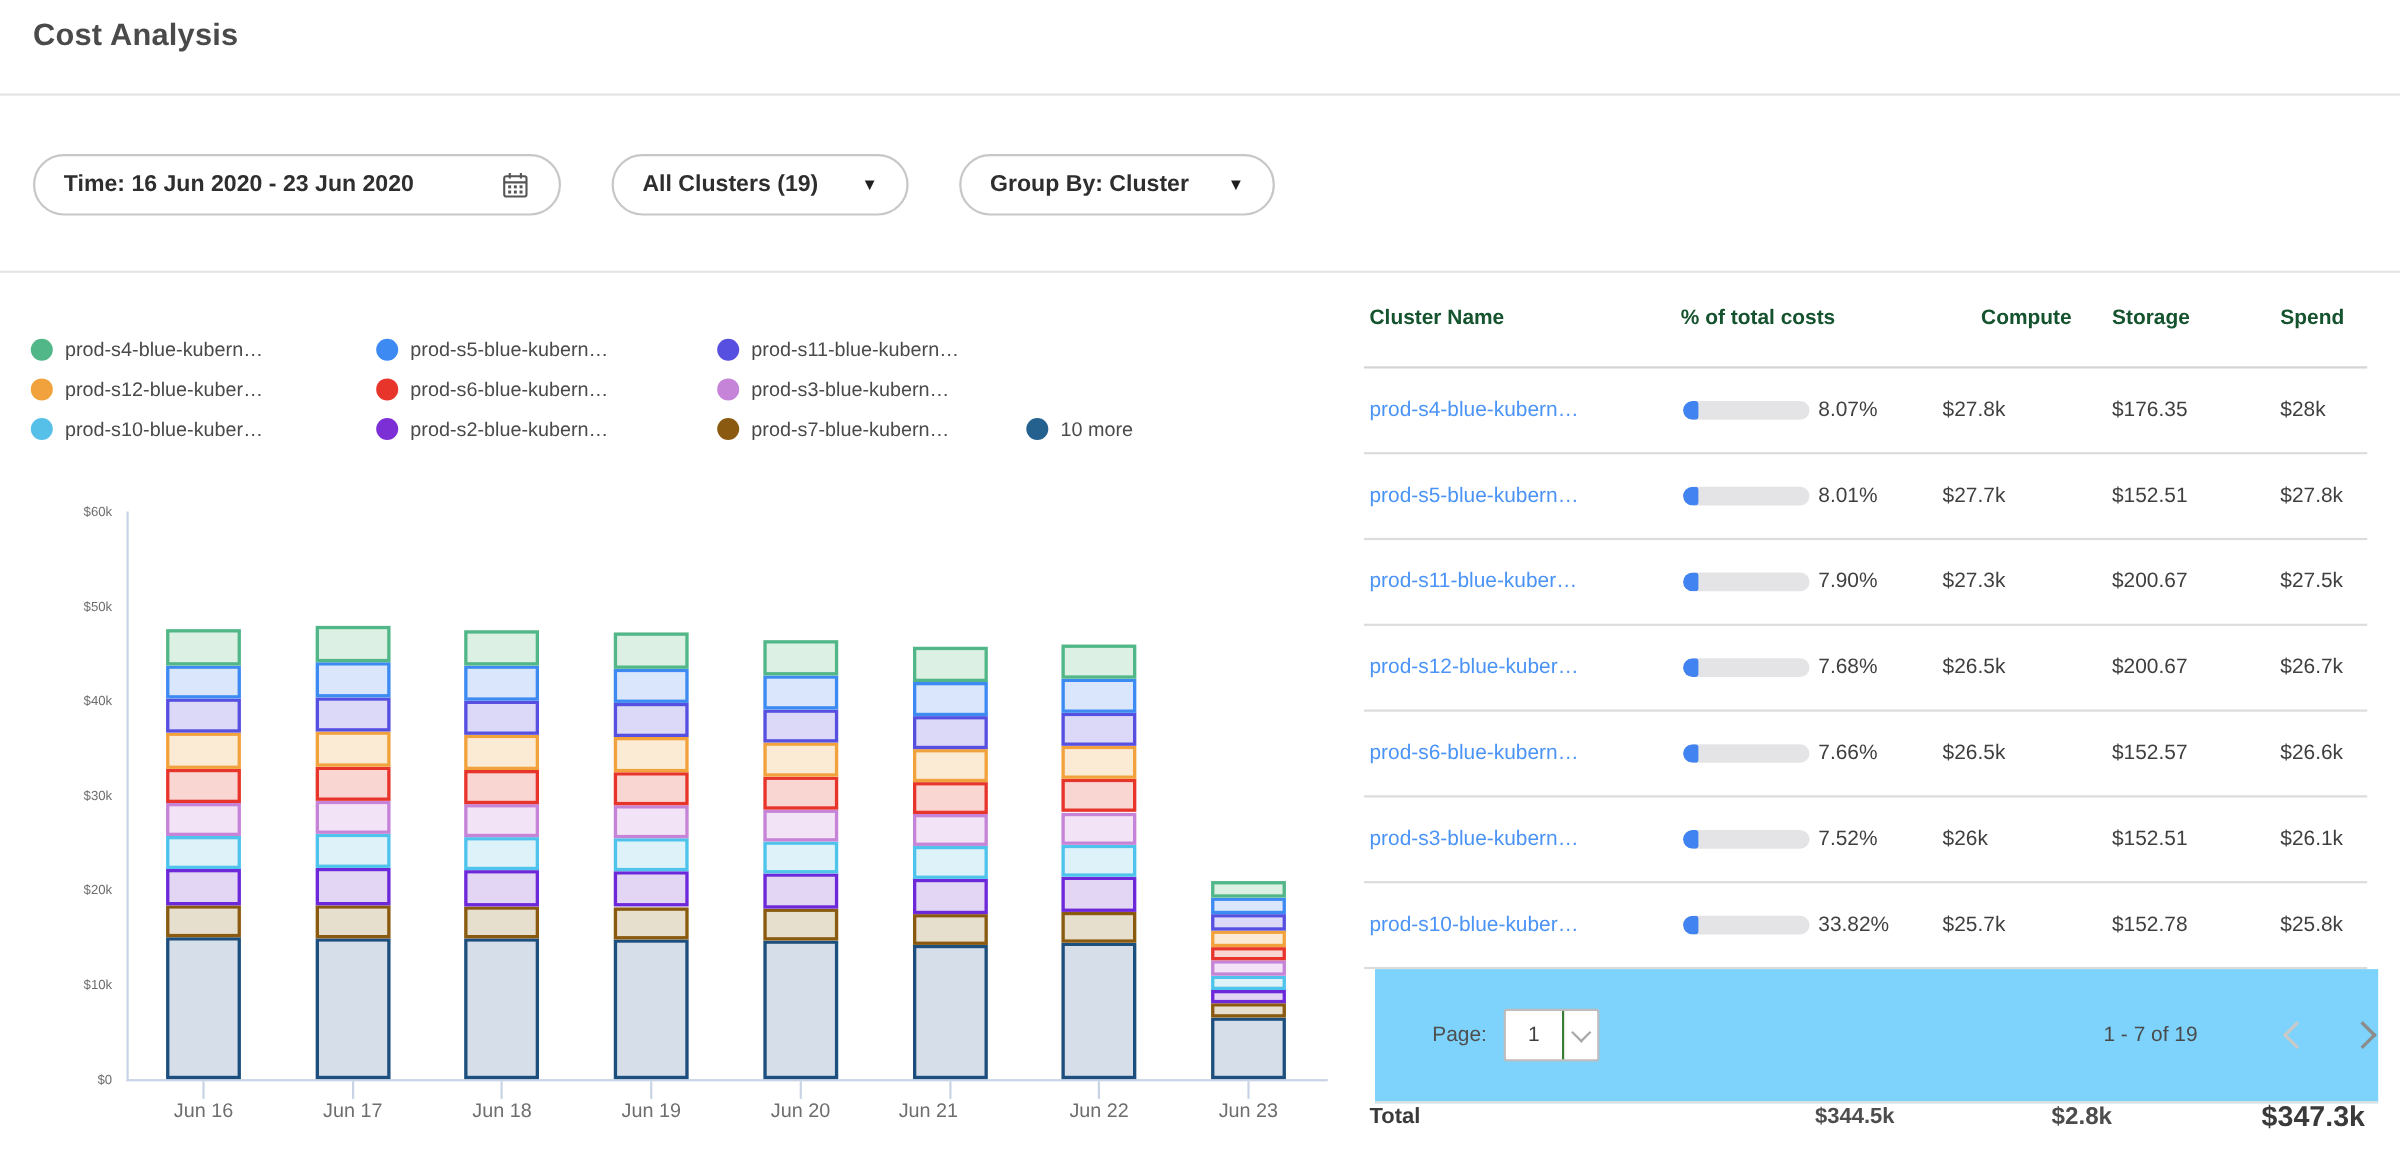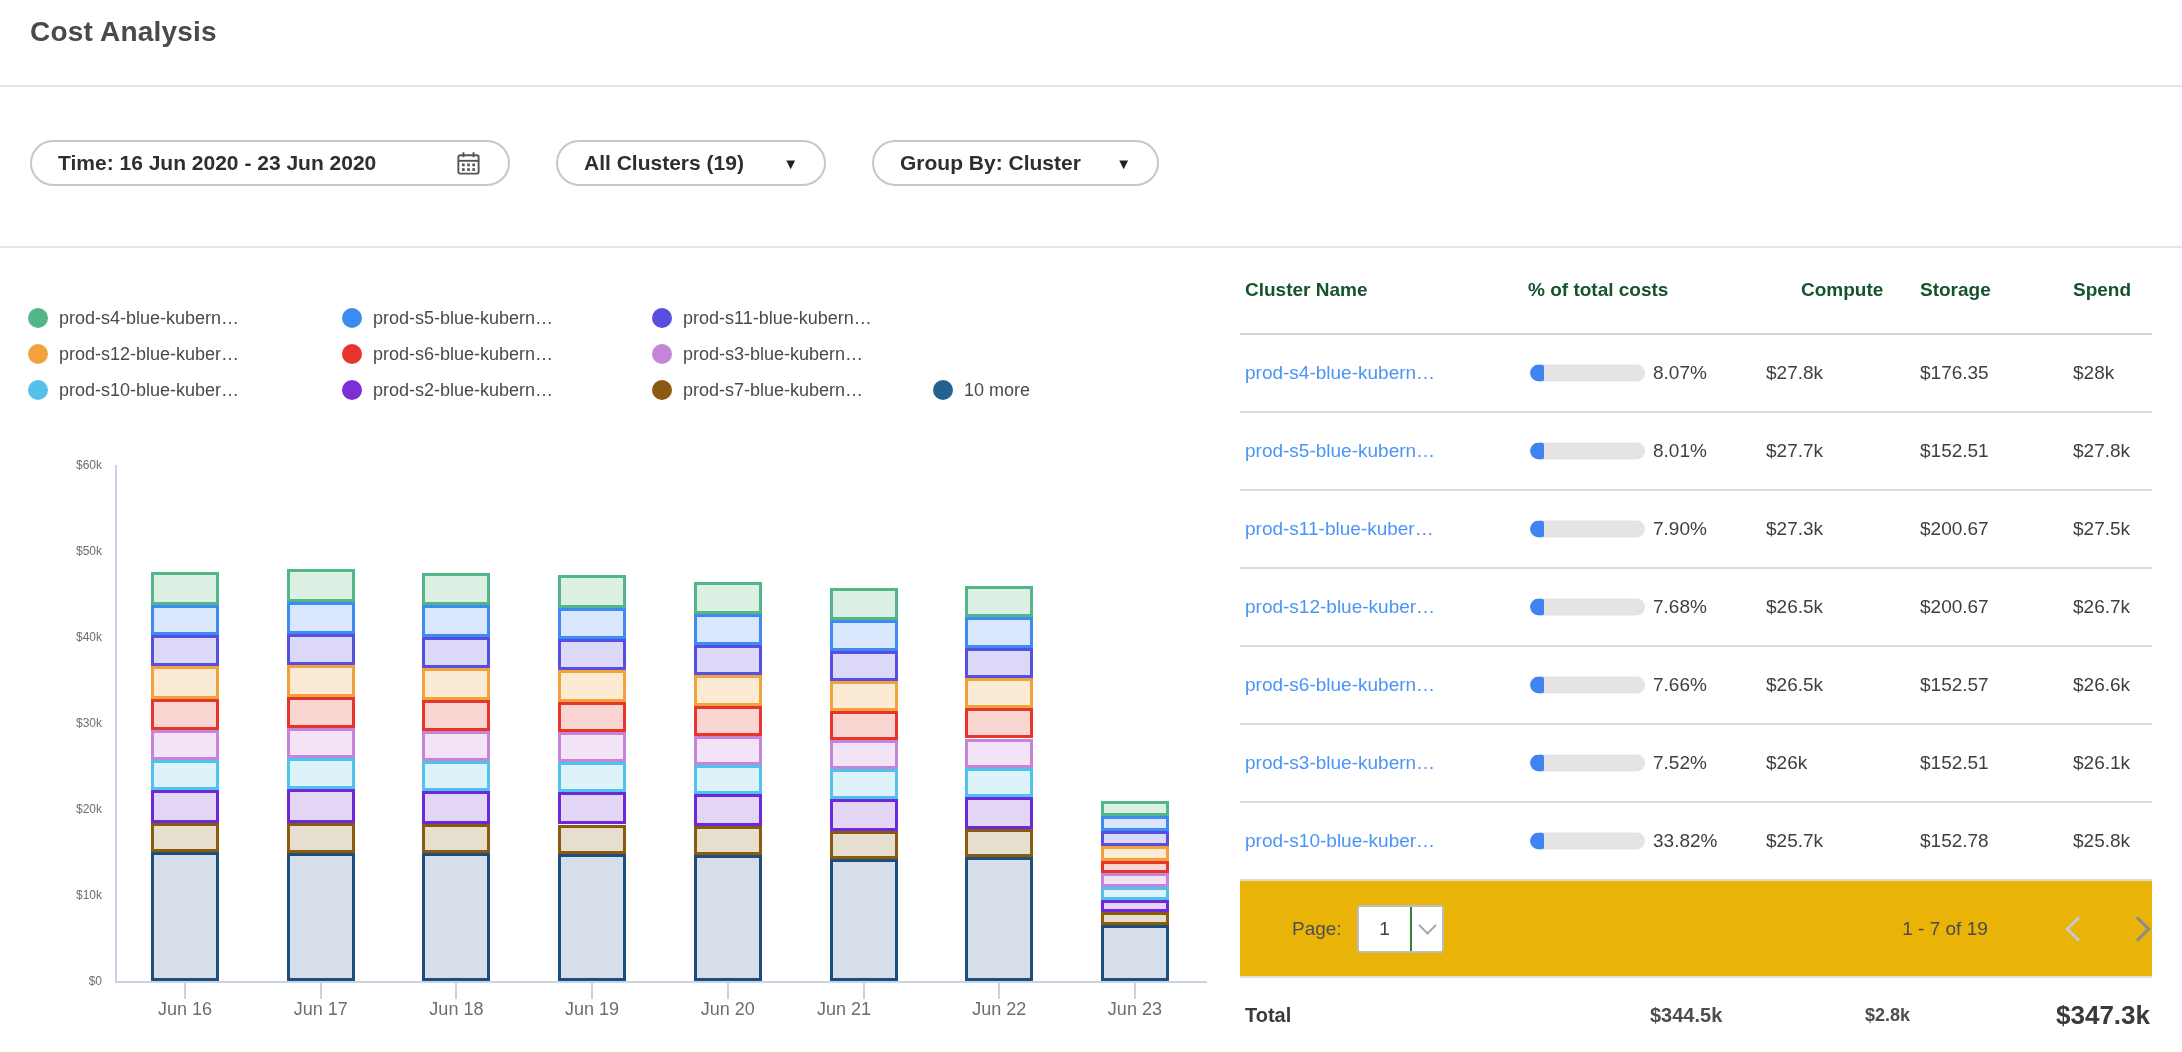--- a/index.html
+++ b/index.html
@@ -2,21 +2,21 @@
 <html><head>
 <meta charset="utf-8">
 <style>
   html,body{margin:0;padding:0;background:#fff;}
   body{font-family:"Liberation Sans","DejaVu Sans",sans-serif;color:#3f3f3f;}
   .app{position:relative;width:2182px;height:1052px;overflow:hidden;background:#fff;}
   .title{position:absolute;left:30px;top:16px;font-size:28px;font-weight:600;color:#4a4a4a;letter-spacing:.2px;}
   .hr{position:absolute;left:0;width:2182px;height:2px;background:#e4e4e4;}
   .hr1{top:85px;} .hr2{top:246px;}
   
-  .pill{position:absolute;top:140px;height:46px;box-sizing:border-box;border:2px solid #c7c7c7;border-radius:29px;
+  .pill{position:absolute;top:140px;height:56px;box-sizing:border-box;border:2px solid #c7c7c7;border-radius:29px;
         background:#fff;display:flex;align-items:center;justify-content:space-between;padding:0 26px;cursor:pointer;}
   .pill .lab{font-size:21px;font-weight:bold;color:#2e2e2e;white-space:nowrap;}
   .pill.time{left:30px;width:480px;} .pill.clusters{left:556px;width:270px;} .pill.group{left:872px;width:287px;}
   .tri{font-size:15px;color:#1f1f1f;margin-left:14px;}
   .calicon{margin-left:14px;flex:0 0 auto;}
   
   .legend{position:absolute;left:28px;top:300px;display:grid;grid-template-columns:314px 310px 281px auto;grid-auto-rows:36px;align-items:center;}
   .lgitem{display:flex;align-items:center;gap:11px;cursor:pointer;}
   .lgdot{width:20px;height:20px;border-radius:50%;flex:0 0 auto;}
   .lglab{font-size:18px;color:#4a4a4a;white-space:nowrap;}
@@ -34,42 +34,42 @@
   .h0{left:5px;} .h1{left:288px;} .h2{left:523px;margin-left:38px;} .h3{left:680px;} .h4{left:833px;}
   .trows{position:absolute;left:0;top:88px;width:100%;}
   .trow{position:relative;width:100%;height:78px;border-bottom:2px solid #dcdcdc;box-sizing:border-box;}
   .trow>*{position:absolute;top:50%;transform:translateY(-50%);}
   .clink{left:5px;font-size:19px;color:#4b94f6;text-decoration:none;cursor:pointer;white-space:nowrap;}
   .ptrack{left:290px;width:115px;height:17px;border-radius:9px;background:#e4e4e6;overflow:hidden;}
   .pfill{height:100%;background:#4183f0;border-radius:9px 3px 3px 9px;}
   .tc{font-size:19px;color:#3f3f3f;white-space:nowrap;}
   .pc{left:413px;} .co{left:526px;} .st{left:680px;} .sp{left:833px;}
   
-  .pagerow{position:absolute;left:0;top:634px;width:100%;height:97px;background:#eab308;border-bottom:2px solid #e0e0e0;box-sizing:border-box;}
+  .pagerow{position:absolute;left:10px;top:634px;width:100%;height:122px;background:#7dd3fc;border-bottom:2px solid #e0e0e0;box-sizing:border-box;}
   .pagerow>*{position:absolute;top:50%;transform:translateY(-50%);}
   .pagelabel{left:52px;font-size:19px;color:#4f4f4f;}
   .pagesel{left:117px;width:87px;height:48px;border:2px solid #bdbdbd;border-radius:3px;background:#fff;box-sizing:border-box;
            display:flex;align-items:center;cursor:pointer;}
   .psval{width:51px;text-align:center;font-size:19px;color:#3f3f3f;}
   .psdiv{width:2px;align-self:stretch;background:#3a7d34;}
   .psarrow{flex:1;display:flex;align-items:center;justify-content:center;}
   .chev{display:inline-block;width:11px;height:11px;border-style:solid;border-color:#a8a8a8;border-width:0;}
   .chev.down{border-right-width:2px;border-bottom-width:2px;transform:rotate(45deg) translate(-2px,-2px);}
   .pagerange{left:650px;width:110px;text-align:center;font-size:19px;color:#4a4a4a;white-space:nowrap;}
   .navbtn{width:26px;height:26px;display:flex;align-items:center;justify-content:center;cursor:pointer;}
   .navbtn.prev{left:822px;} .navbtn.next{left:888px;}
   .chev.big{width:15px;height:15px;}
   .chev.left{border-left-width:3px;border-bottom-width:3px;transform:rotate(45deg);border-color:#c9c9c9;margin-left:6px;}
   .chev.right{border-right-width:3px;border-bottom-width:3px;transform:rotate(-45deg);border-color:#8c8c8c;margin-right:6px;}
   
   .totrow{position:absolute;left:0;top:731px;width:100%;height:74px;}
   .totrow>*{position:absolute;top:50%;transform:translateY(-50%);white-space:nowrap;}
   .totlab{left:5px;font-size:20px;font-weight:600;color:#3a3a3a;}
   .totco{left:410px;font-size:20px;font-weight:bold;color:#4d4d4d;}
-  .totst{left:625px;font-size:18px;font-weight:bold;color:#4d4d4d;}
+  .totst{left:625px;font-size:22px;font-weight:bold;color:#4d4d4d;}
   .totsp{left:816px;font-size:26px;font-weight:bold;color:#3a3a3a;}
 </style>
 </head>
 <body>
 
 <div class="app">
 
   <div class="title">Cost Analysis</div>
   <div class="hr hr1"></div>
 

